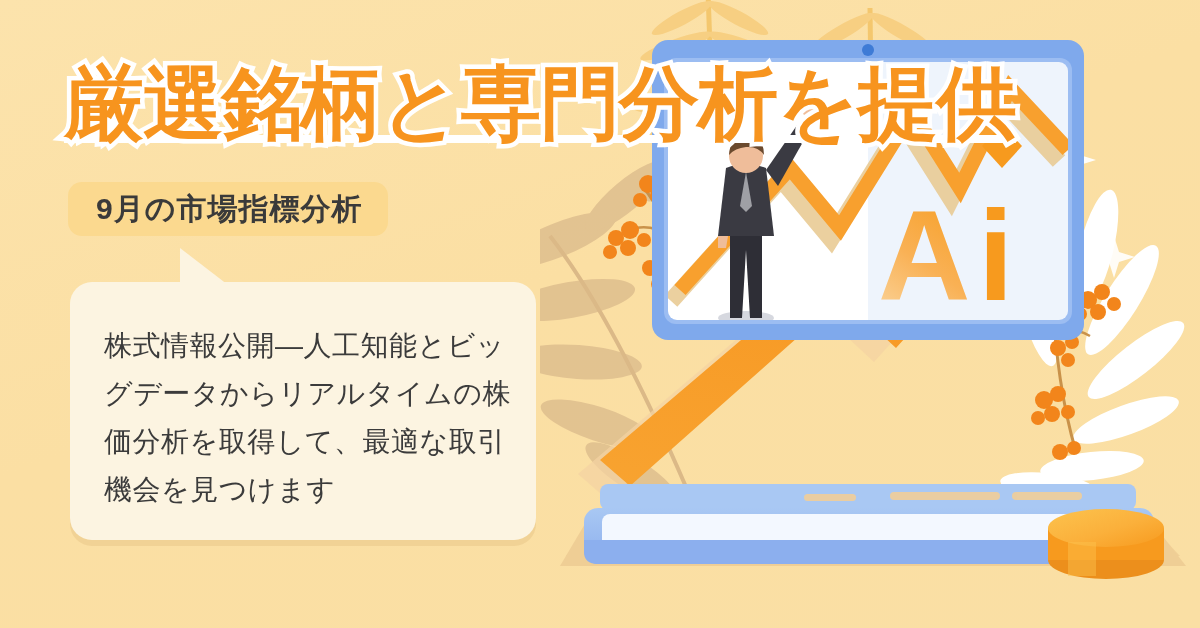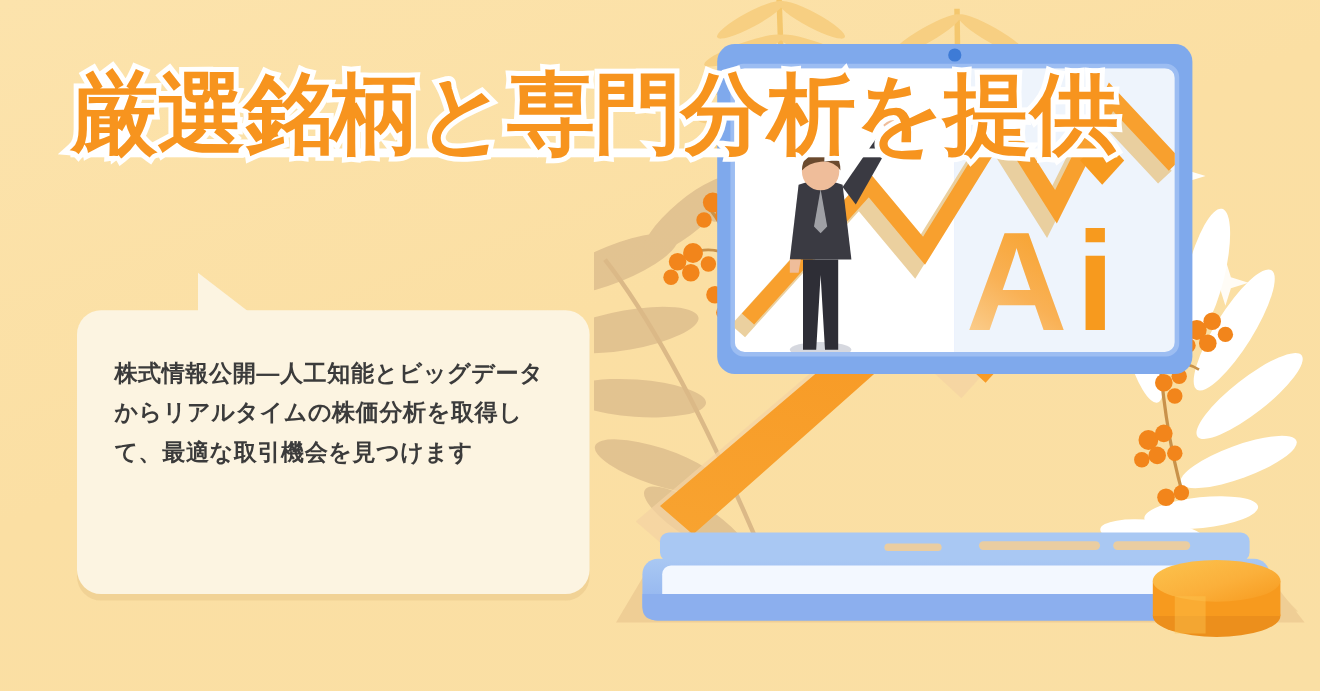--- a/index.html
+++ b/index.html
@@ -83,26 +83,25 @@
     border-right: 52px solid transparent;
     border-bottom: 40px solid #FCF4E1;
     z-index: 5;
   }
 
   .bubble-text {
     position: absolute;
     left: 104px;
     top: 322px;
     width: 410px;
-    font-size: 21px;
-    line-height: 36px;
+    font-size: 28px;
+    line-height: 48px;
     color: #3B3B3B;
     letter-spacing: 0.5px;
     z-index: 7;
-    font-weight: bold;
   }
 
   
 
   .art {
     position: absolute;
     left: 540px;
     top: 0;
     width: 660px;
     height: 628px;
@@ -302,19 +301,20 @@
         <ellipse cx="566" cy="560" rx="58" ry="19" fill="#EC8F1C"></ellipse>
         <rect x="508" y="528" width="116" height="32" fill="#F79A1E"></rect>
         <ellipse cx="566" cy="528" rx="58" ry="19" fill="url(#gradCoinTop)"></ellipse>
         <path d="M528 542 L556 542 L556 576 L528 576 Z" fill="#FCC34E" opacity="0.45"></path>
       </g>
     </svg>
   </div>
 
   <div class="headline">厳選銘柄と専門分析を提供</div>
 
+  <div class="badge">9月の市場指標分析</div>
 
   <div class="bubble"></div>
   <div class="bubble-tail"></div>
 
   <div class="bubble-text">株式情報公開—人工知能とビッグデータからリアルタイムの株価分析を取得して、最適な取引機会を見つけます</div>
 
 </div>
 
 </body></html>

